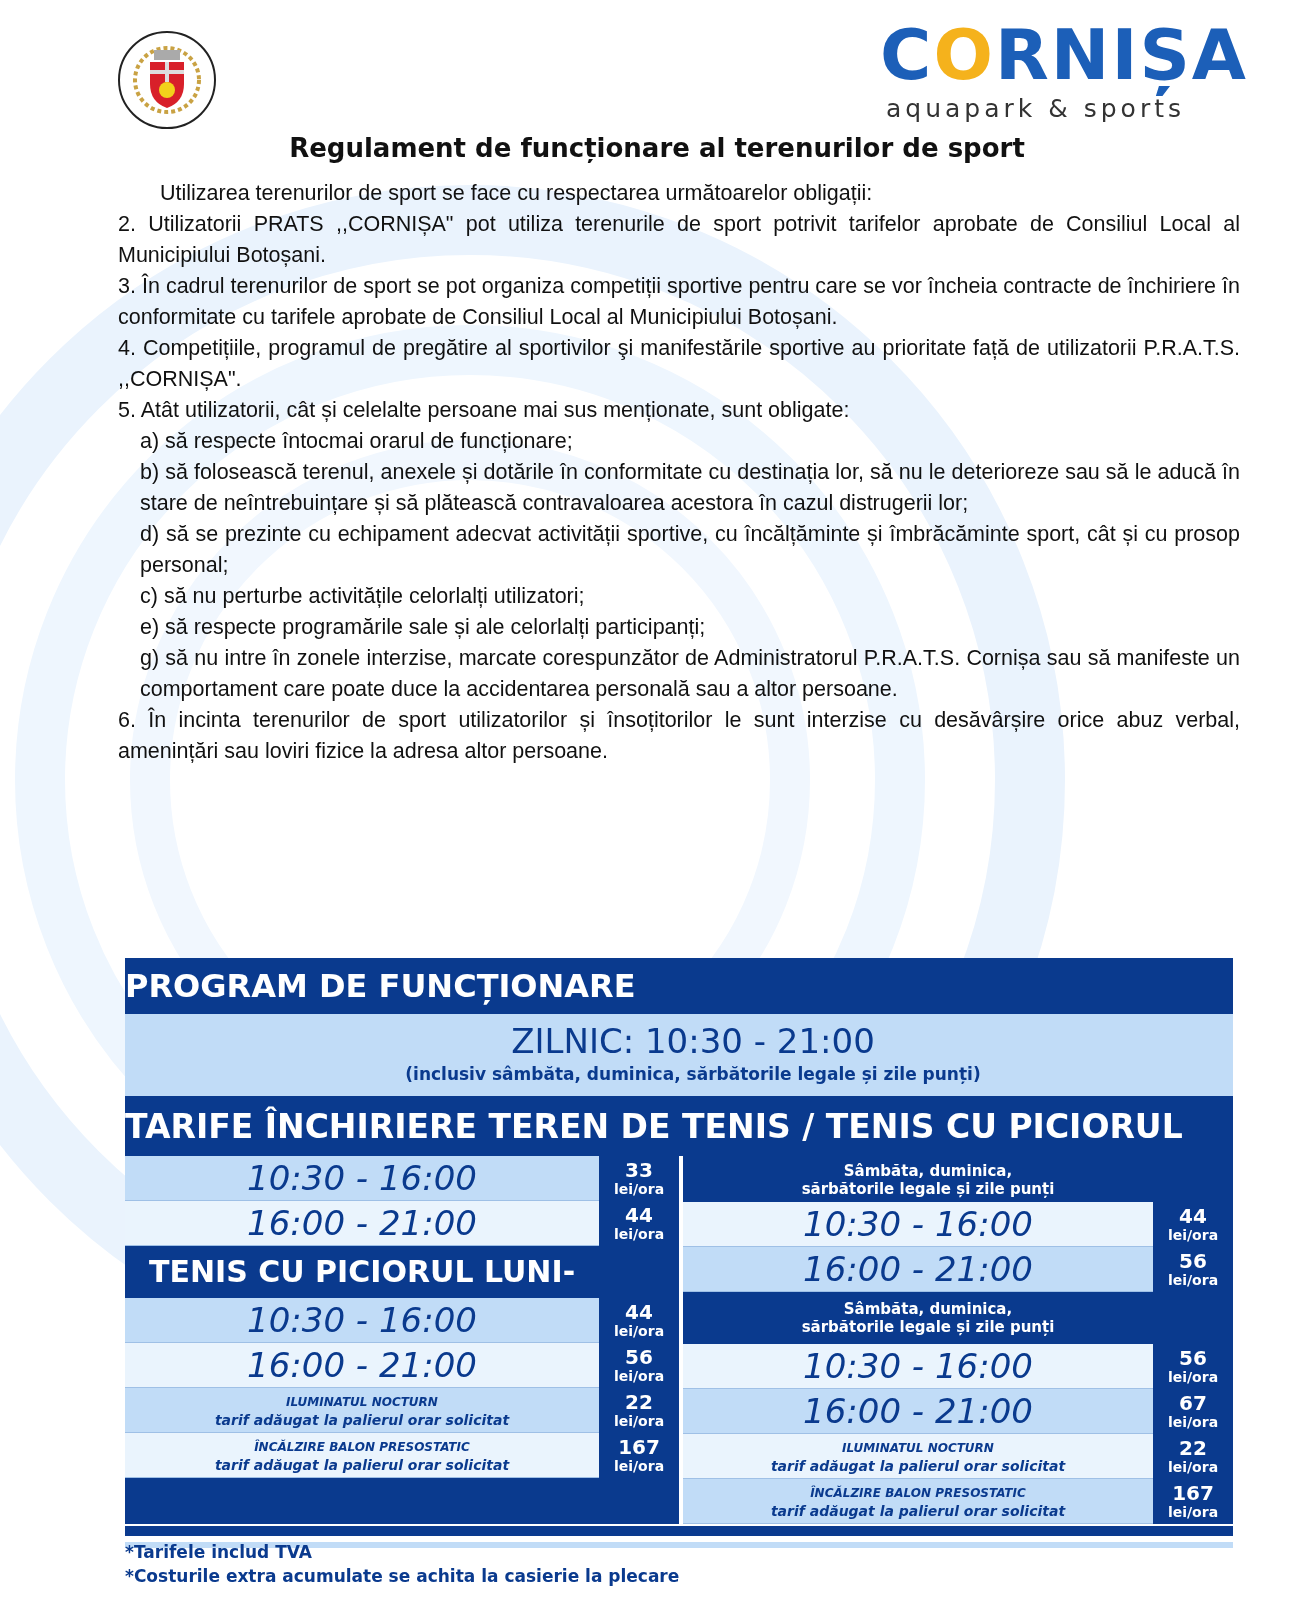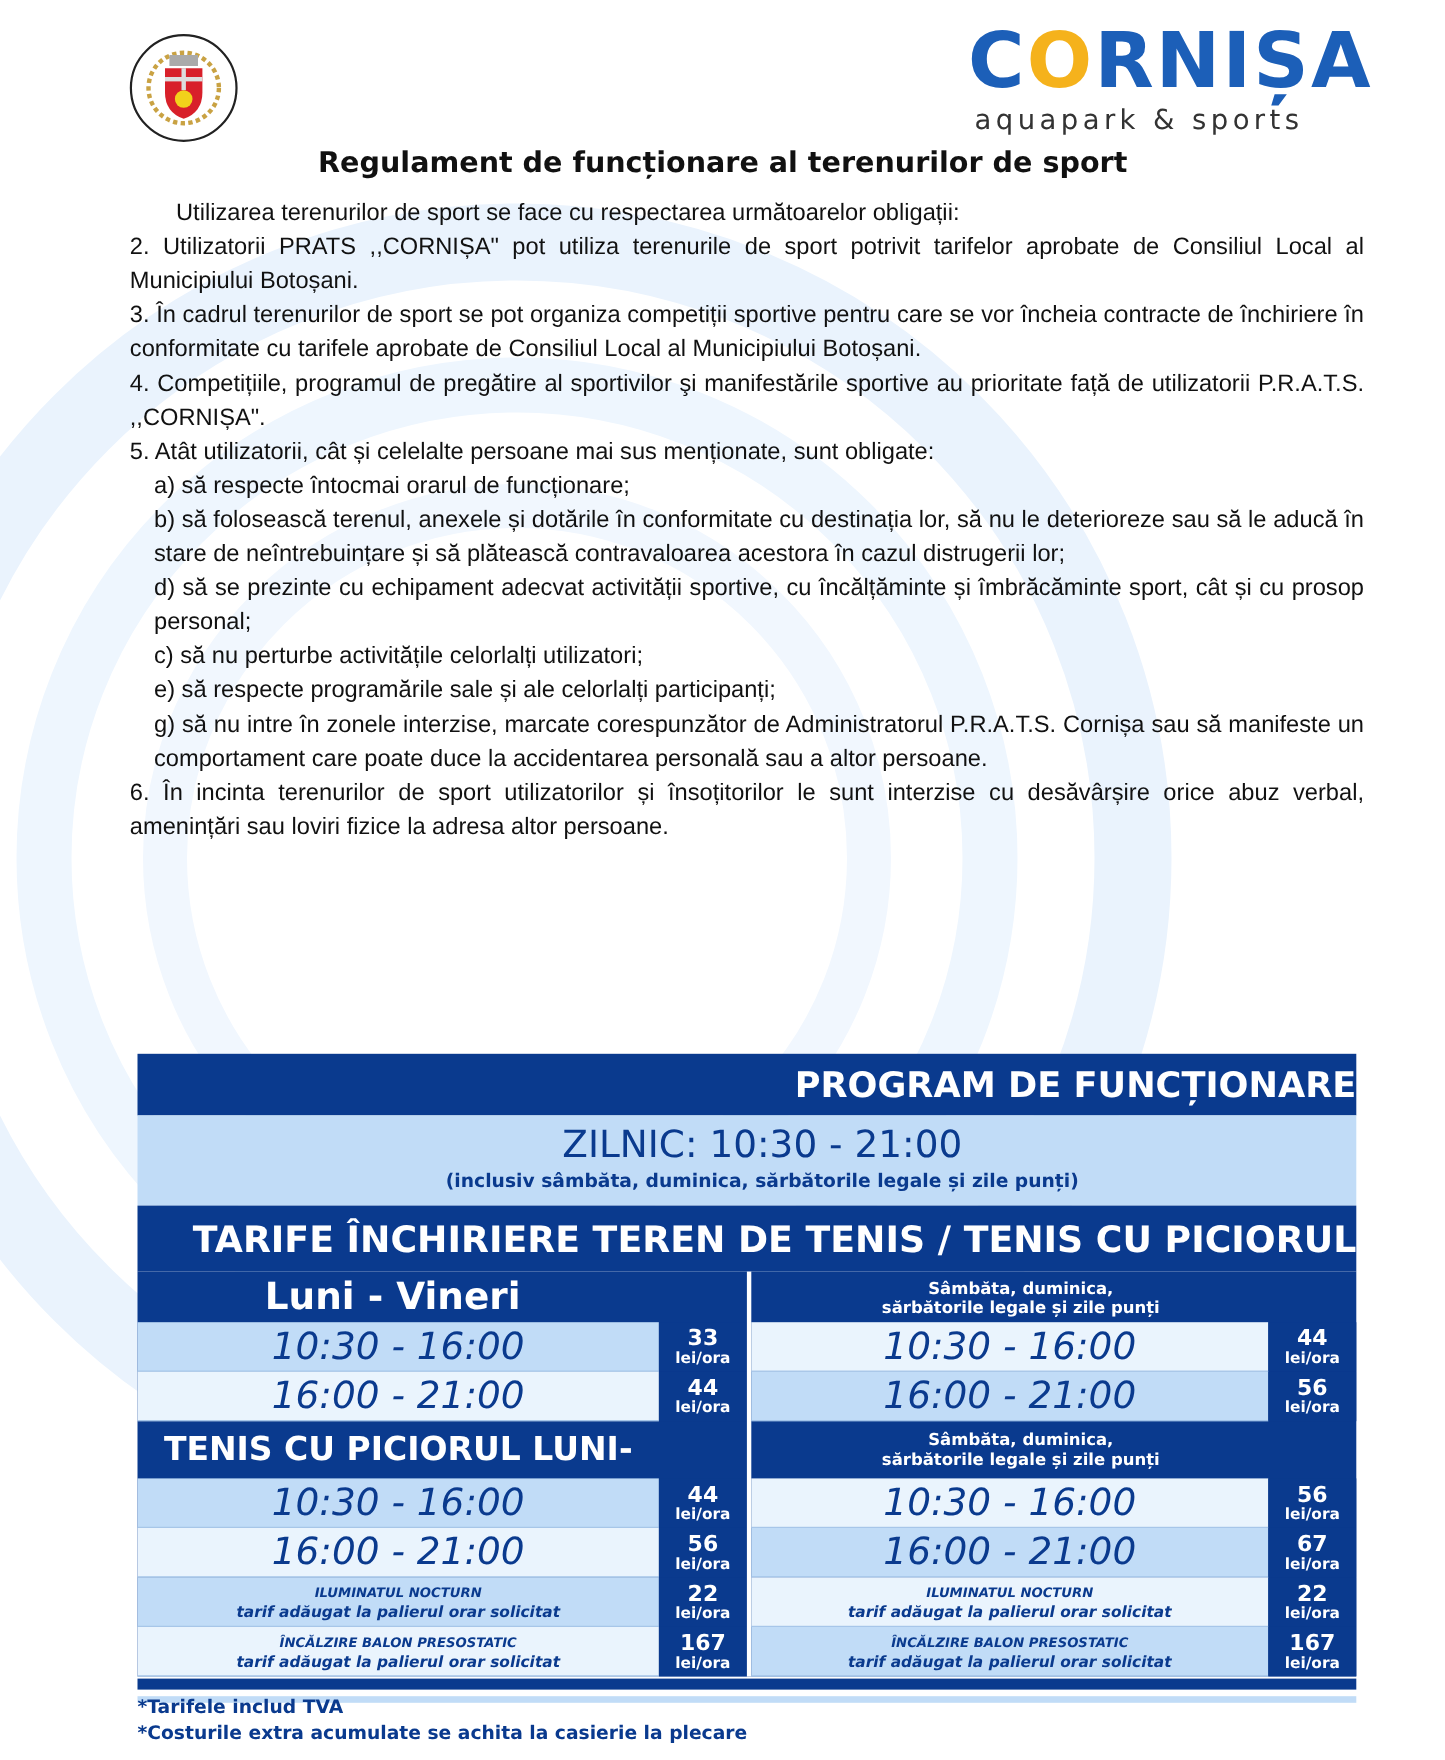--- a/index.html
+++ b/index.html
@@ -15,21 +15,21 @@
   .brand-sub { position: absolute; left: 6px; top: 74px; font-family: "DejaVu Sans", sans-serif; font-size: 25px; letter-spacing: 4px; color: #333; }
 
   .title { position: absolute; left: 0; width: 1314px; top: 133px; text-align: center; font-family: "DejaVu Sans", sans-serif; font-weight: bold; font-size: 26px; color: #111; z-index: 2; }
 
   .rules { position: absolute; left: 118px; top: 178px; width: 1122px; z-index: 2; font-family: "Liberation Sans", sans-serif; font-size: 21.5px; line-height: 31px; color: #111; }
   .rules p { text-align: justify; text-align-last: left; }
   .rules .indent1 { padding-left: 42px; }
   .rules .indent2 { padding-left: 22px; }
 
   .table-wrap { position: absolute; left: 125px; top: 958px; width: 1108px; z-index: 2; }
-  .hdr { background: #0a3a8e; color: #fff; text-align: right; font-family: "DejaVu Sans", sans-serif; font-weight: bold; }
+  .hdr { background: #0a3a8e; color: #fff; text-align: left; font-family: "DejaVu Sans", sans-serif; font-weight: bold; }
   .hdr-program { height: 56px; line-height: 56px; font-size: 32px; }
   .zilnic { background: #c1dcf7; text-align: center; color: #0a3a8e; height: 82px; padding-top: 6px; padding-left: 28px; }
   .zilnic .t1 { font-size: 34px; line-height: 42px; }
   .zilnic .t2 { font-size: 17px; font-weight: bold; line-height: 24px; }
   .hdr-tarife { height: 60px; line-height: 62px; font-size: 33px; }
 
   .grid { display: flex; background: #0a3a8e; }
   .col { width: 554px; position: relative; }
   .col.right { border-left: 4px solid #fff; width: 554px; }
   .subhdr { height: 46px; color: #fff; text-align: center; font-weight: bold; }
@@ -100,21 +100,20 @@
 <div class="table-wrap">
   <div class="hdr hdr-program">PROGRAM DE FUNCȚIONARE</div>
   <div class="zilnic">
     <div class="t1">ZILNIC:  10:30 - 21:00</div>
     <div class="t2">(inclusiv sâmbăta, duminica, sărbătorile legale și zile punți)</div>
   </div>
   <div class="hdr hdr-tarife">TARIFE ÎNCHIRIERE TEREN DE TENIS / TENIS CU PICIORUL</div>
 
   <div class="grid">
     <div class="col">
-      <div class="subhdr big">Luni - Vineri</div>
       <div class="row">
         <div class="time mid">10:30  - 16:00</div>
         <div class="price">
             <span class="n">33</span>
             <span class="u">lei/ora</span>
           </div>
       </div>
       <div class="row">
         <div class="time light">16:00 - 21:00</div>
         <div class="price">

